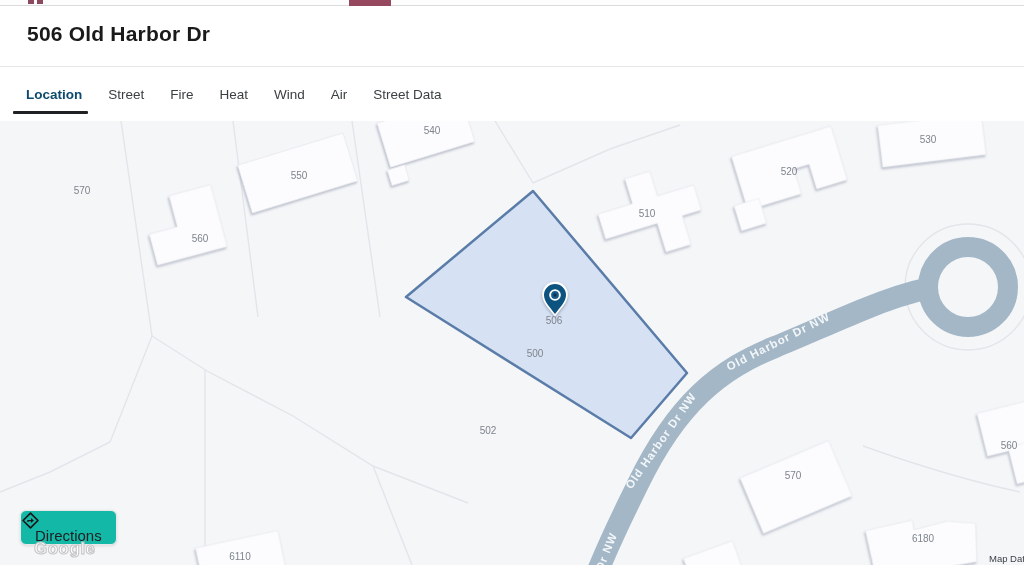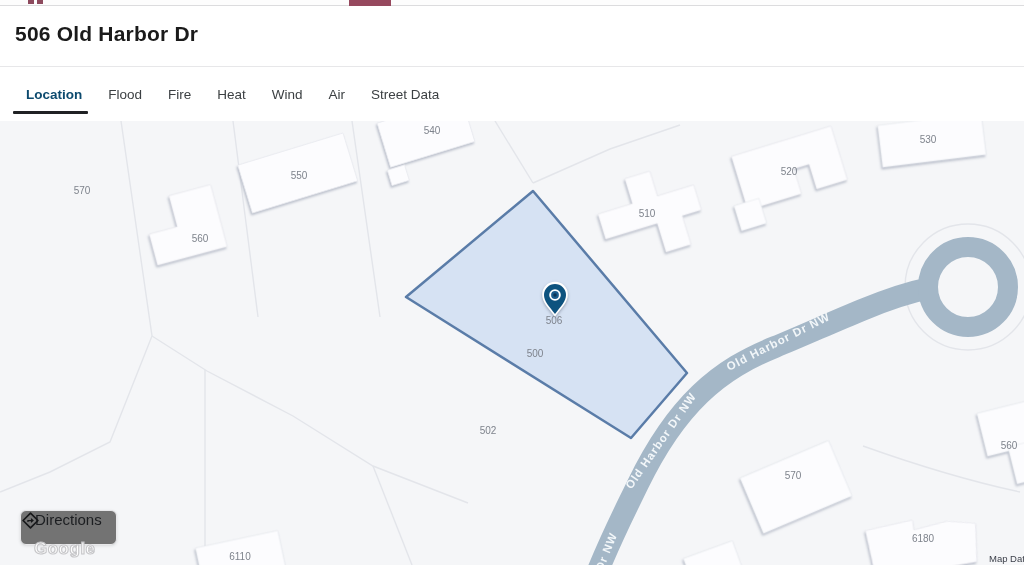--- a/index.html
+++ b/index.html
@@ -9,42 +9,42 @@
   
   .top-strip { position:relative; width:1024px; height:6px; background:#fdfdfd;
                border-bottom:1px solid #dcdcde; }
   .top-strip .mark { position:absolute; top:0; height:4px; background:#8d4a5e; }
   .top-strip .mark.m1 { left:28px; width:6px; }
   .top-strip .mark.m2 { left:37px; width:6px; }
   .top-strip .block { position:absolute; top:0; left:349px; width:42px; height:6px;
                       background:#96495e; }
 
   
-  .header { padding:16px 0 0 15px; height:60px; }
+  .header { padding:16px 0 0 15px; height:60px;margin-left:12px; }
   .title { font-size:21px; font-weight:700; color:#1a1a1a; letter-spacing:.2px; }
 
   
   .tabbar { position:relative; height:55px; border-top:1px solid #e7e7e9;
             display:flex; align-items:center; padding-left:13px; }
   .tab { padding:0 13px; font-size:13.5px; color:#3c4043; cursor:pointer; }
   .tab.active { color:#0c4a6e; font-weight:700; }
   .tab-underline { position:absolute; left:13px; top:44px; width:75px; height:3px;
                    background:#202124; border-radius:1px; }
 
   
   .map { position:relative; width:1024px; height:444px; background:#f5f6f8; overflow:hidden; }
   .map svg { position:absolute; left:0; top:0; }
   .plabel { font-family:"Liberation Sans",sans-serif; font-size:10px; fill:#7e838c;
             text-anchor:middle; }
   .rlabel { font-family:"Liberation Sans",sans-serif; font-size:11.5px; font-weight:700;
             fill:#f7fafc; letter-spacing:1px; text-anchor:middle; opacity:.95; }
 
   
-  .map-btn { position:absolute; display:flex; align-items:flex-start; gap:8px;
-             background:#737373; border:1px solid #e8e8ea; border-radius:6px;
+  .map-btn { position:absolute; display:flex; align-items:flex-end; gap:8px;
+             background:#14b8a6; border:1px solid #e8e8ea; border-radius:6px;
              box-shadow:0 1px 3px rgba(60,64,67,.15); color:#1c1e21;
              font-size:15px; cursor:pointer; padding:0 14px; }
   .btn-directions { left:20px; top:389px; height:35px; font-weight:500; }
   .btn-nearby { left:136px; top:390px; height:33px; font-size:14.5px; }
 
   .watermark { position:absolute; left:18px; top:418px; font-size:17px; font-weight:700;
                letter-spacing:.5px; color:#fff; -webkit-text-stroke:1.1px #c3c3c6;
                opacity:.95; user-select:none;margin-left:16px; }
   .attribution { position:absolute; left:989px; top:432px; font-size:9.5px;
                  color:#3d414b; white-space:nowrap; }
@@ -57,21 +57,21 @@
   <div class="mark m2"></div>
   <div class="block"></div>
 </div>
 
 <div class="header">
   <div class="title">506 Old Harbor Dr</div>
 </div>
 
 <div class="tabbar">
   <div class="tab active">Location</div>
-  <div class="tab">Flood</div>
+  <div class="tab">Street</div>
   <div class="tab">Fire</div>
   <div class="tab">Heat</div>
   <div class="tab">Wind</div>
   <div class="tab">Air</div>
   <div class="tab">Street Data</div>
   <div class="tab-underline"></div>
 </div>
 
 <div class="map">
   <svg width="1024" height="444" viewBox="0 0 1024 444">

